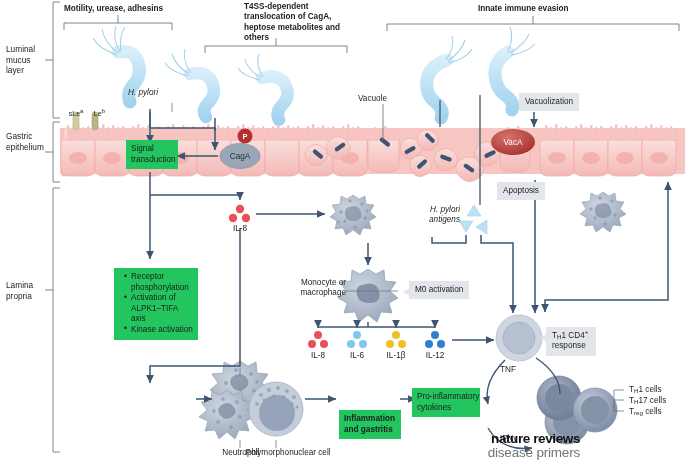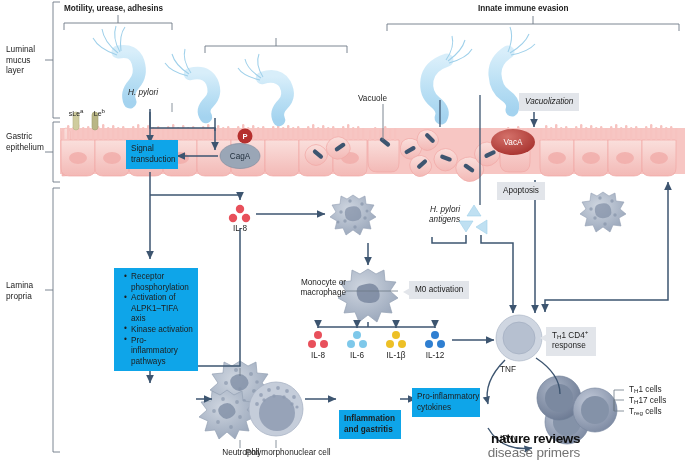--- a/index.html
+++ b/index.html
@@ -17,21 +17,21 @@
   .t.ital{font-style:italic;}
   .t.wrap{white-space:normal;}
   .t.c{text-align:center;}
   .t.r{text-align:right;}
 
   .layerlab{position:absolute;font-size:8.3px;line-height:10.6px;color:#1d1d1d;}
 
   
   .box{position:absolute;background:#ddeefb;color:#1d1d1d;font-size:8.2px;
        line-height:10.6px;padding:4px 5px;box-sizing:border-box;}
-  .box.blue{background:#0ea5e9;}
+  .box.blue{background:#22c55e;}
   .box.bold{font-weight:bold;margin-top:22px;}
   .box ul{margin:0;padding:0 0 0 7px;list-style:none;}
   .box li{position:relative;padding-left:5px;margin:0;}
   .box li:before{content:"\2022";position:absolute;left:-2px;top:-0.5px;}
 
   .gbox{position:absolute;background:#e2e5ea;color:#1d1d1d;font-size:8.2px;
         line-height:10.4px;padding:4px 6px;box-sizing:border-box;}
   .gbox:after{content:"";position:absolute;width:0;height:0;}
 
   
@@ -547,20 +547,21 @@
       <path d="M614,400 L624,400"></path>
       <path d="M614,400 L614,411"></path>
       <path d="M614,411 L624,411"></path>
       <path d="M614,390 L624,390"></path>
       <path d="M614,390 L614,411"></path>
     </g>
   </svg>
 
   <div class="t bold" style="left:64px;top:4px;">Motility, urease, adhesins</div>
 
+  <div class="t bold wrap" style="left:244px;top:2px;width:112px;">T4SS-dependent translocation of CagA, heptose metabolites and others</div>
 
   <div class="t bold" style="left:478px;top:4px;">Innate immune evasion</div>
 
   <div class="layerlab" style="left:6px;top:44px;white-space:pre;">Luminal
 mucus
 layer</div>
   <div class="layerlab" style="left:6px;top:131px;white-space:pre;">Gastric
 epithelium</div>
   <div class="layerlab" style="left:6px;top:280px;white-space:pre;">Lamina
 propria</div>
@@ -575,32 +576,31 @@
   </div>
 
   <div class="box blue" style="left:126px;top:140px;width:52px;white-space:pre;">Signal
 transduction</div>
 
   <div class="t c" style="left:224px;top:152px;width:32px;color:#23313f;">CagA</div>
   <div class="t c bold" style="left:238px;top:132px;width:14px;color:#ffffff;font-size:7.5px;">P</div>
 
   <div class="t" style="left:358px;top:94px;">Vacuole</div>
 
-  <div class="gbox" style="left:519px;top:93px;font-style:italic;">Vacuolization</div>
+  <div class="gbox" style="left:519px;top:93px;">Vacuolization</div>
 
   <div class="t c" style="left:497px;top:138px;width:32px;color:#ffffff;">VacA</div>
 
   <div class="gbox" style="left:497px;top:182px;">Apoptosis</div>
 
   <div class="box blue" style="left:114px;top:268px;width:84px;">
     <ul>
       <li>Receptor phosphorylation</li>
       <li>Activation of ALPK1–TIFA axis</li>
       <li>Kinase activation</li>
-      <li>Pro-inflammatory pathways</li>
     </ul>
   </div>
 
   <div class="t c" style="left:225px;top:224px;width:30px;">IL-8</div>
 
   <div class="t r ital" style="left:406px;top:205px;width:54px;white-space:pre;">H. pylori
 antigens</div>
 
   <div class="t r" style="left:282px;top:278px;width:64px;white-space:pre;">Monocyte or
 macrophage</div>

